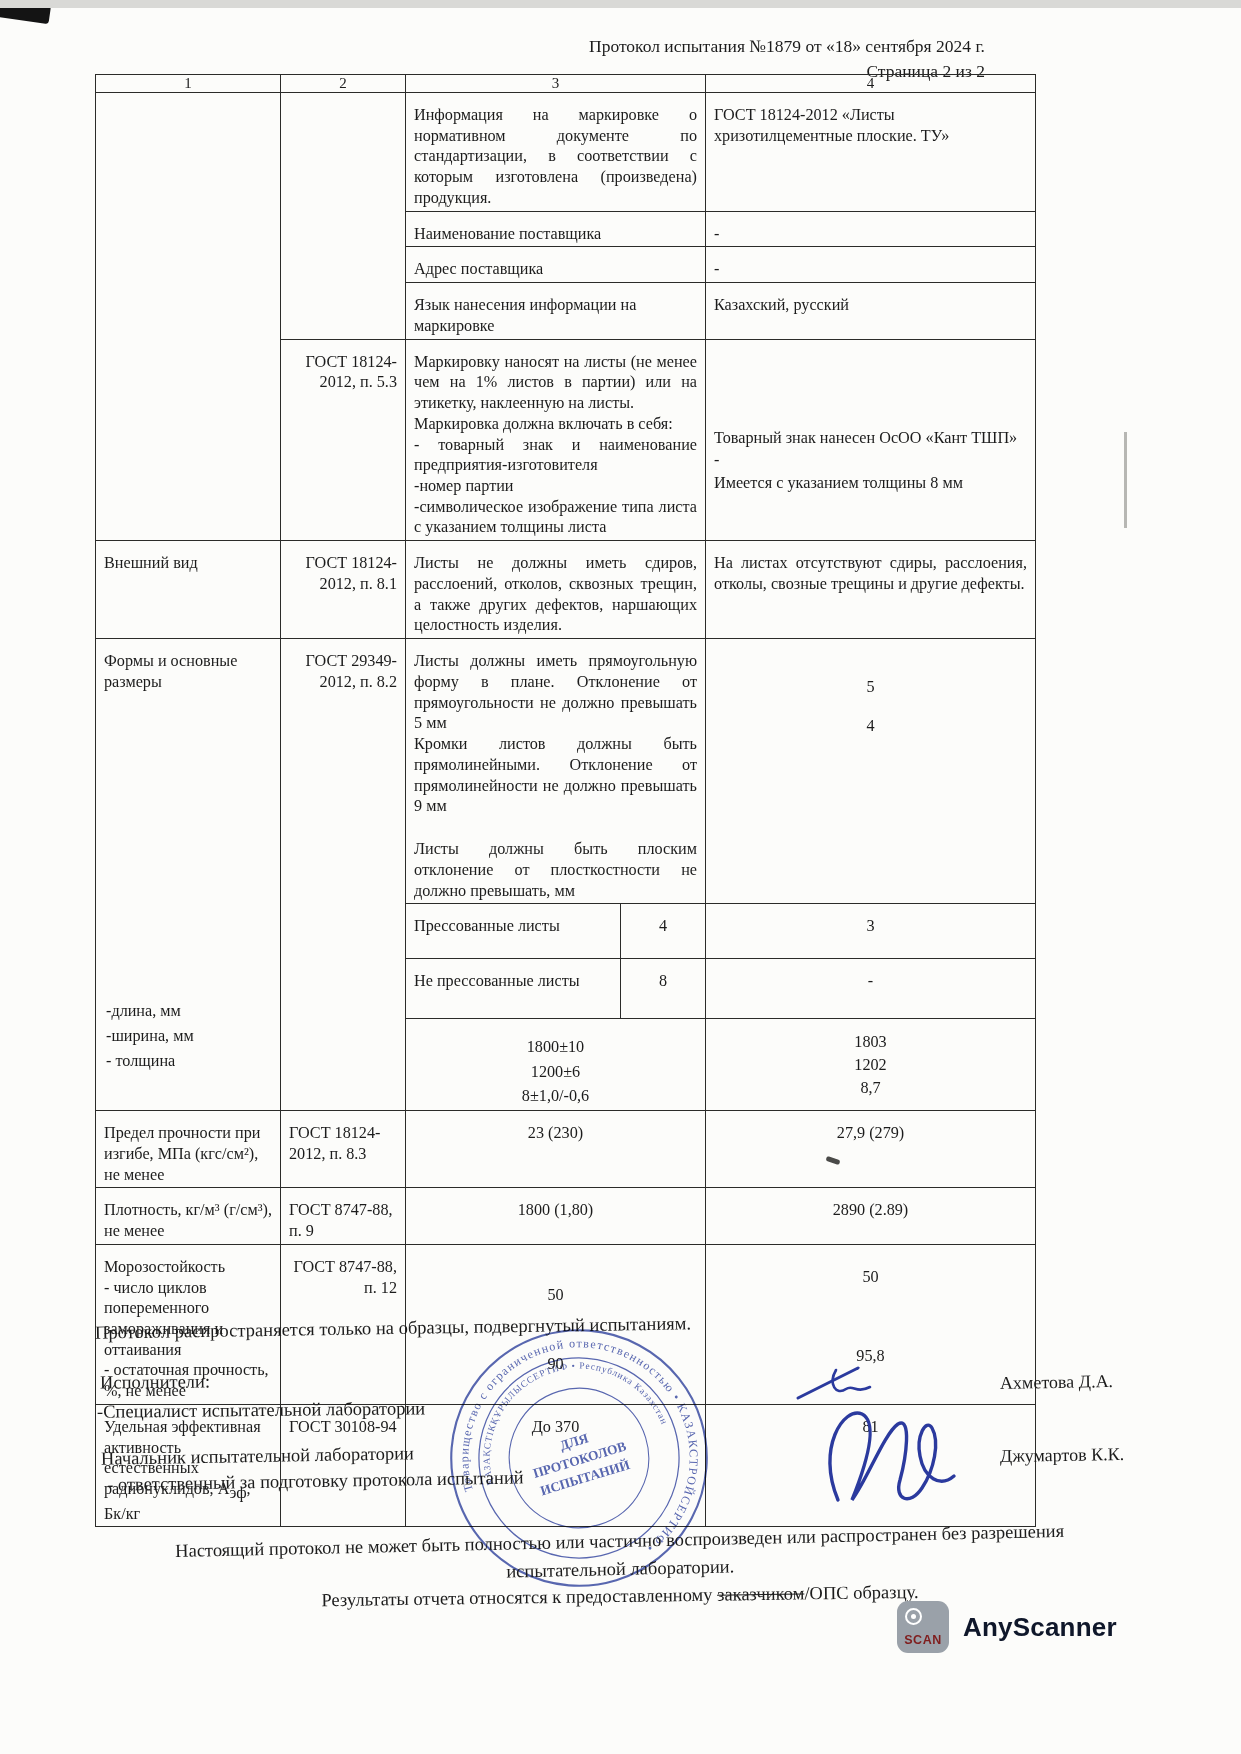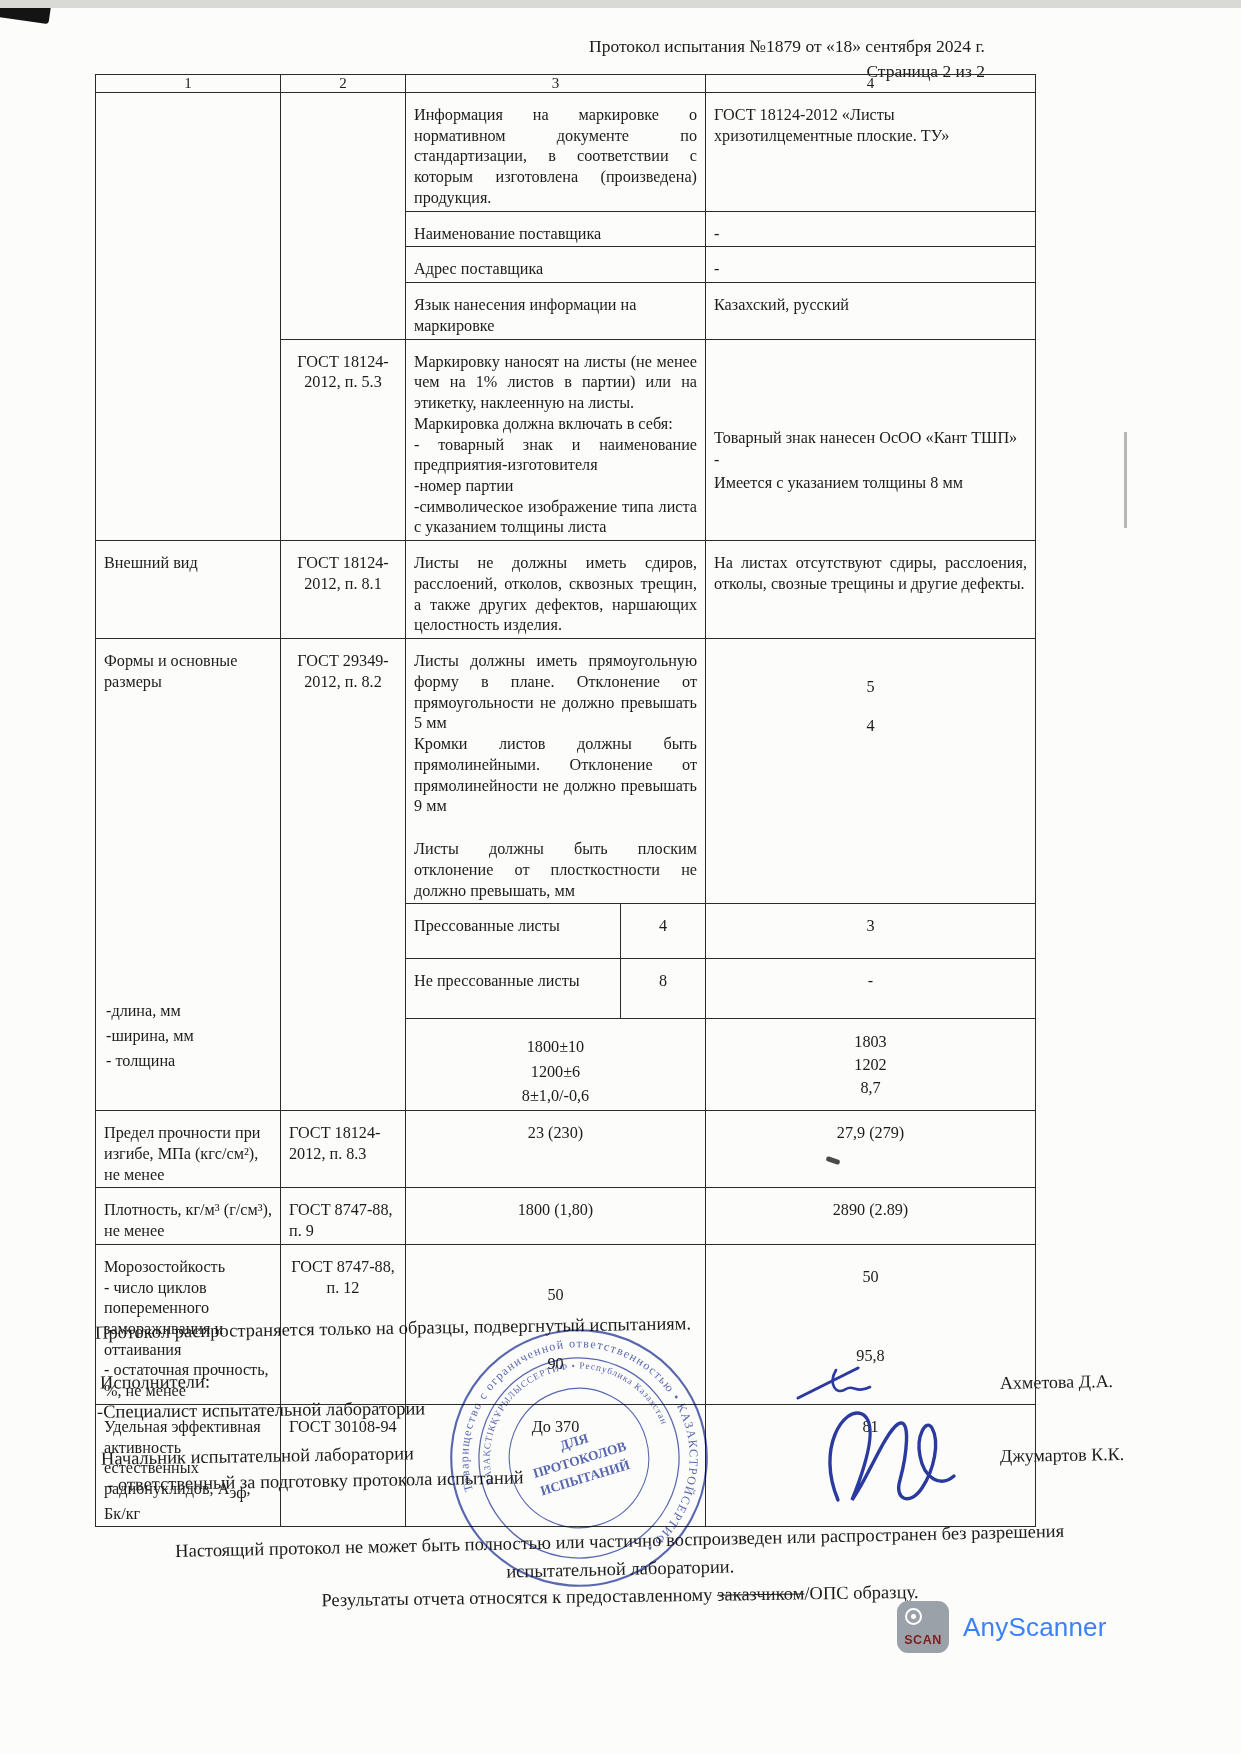--- a/index.html
+++ b/index.html
@@ -23,21 +23,21 @@
   }
   table.main td{
     border:1.6px solid #2b2b29;vertical-align:top;
     padding:12px 8px 2px 8px;overflow:hidden;
   }
   tr.hdr td{text-align:center;font-size:15px;padding:0;line-height:1.1;}
   td.just{text-align:justify;}
   td .p{margin:0;text-align:justify;}
   td.center{text-align:center;}
   .cell-c1{padding-left:10px;}
-  .std{text-align:center;}
+  .std{text-align:right;}
   .res-dash{padding-left:12px;}
   .b-res{padding-top:76px;}
   .b-res .rp{margin:0 0 2px 0;}
   .shape-c1{position:relative;}
   .dims-labels{position:absolute;left:10px;bottom:36px;line-height:1.55;}
   .d1-vals{padding-top:26px;text-align:center;}
   .d1-vals .v2{margin-top:18px;}
   .dims-norms{padding-top:4px;text-align:center;line-height:1.5;}
   .dims-res{padding-top:0;text-align:center;line-height:1.42;}
   .frost-c3{padding-top:28px;text-align:center;}
@@ -65,21 +65,21 @@
   .sig1{position:absolute;left:792px;top:1352px;width:96px;height:48px;}
   .sig2{position:absolute;left:808px;top:1388px;width:200px;height:120px;}
 
   
   .watermark{position:absolute;left:897px;top:1593px;display:flex;align-items:center;gap:14px;
     font-family:"Liberation Sans","DejaVu Sans",sans-serif;}
   .wm-icon{width:52px;height:52px;border-radius:11px;background:#9aa1a9;position:relative;}
   .wm-dot{position:absolute;left:8px;top:7px;width:13px;height:13px;border:2.2px solid #fff;border-radius:50%;}
   .wm-dot::after{content:"";position:absolute;left:4px;top:4px;width:5px;height:5px;background:#fff;border-radius:50%;}
   .wm-scan{position:absolute;left:0;right:0;bottom:6px;text-align:center;color:#7f1d1d;font-size:12.5px;font-weight:bold;letter-spacing:.5px;}
-  .wm-name{color:#3b82f6;font-size:26px;font-weight:normal;letter-spacing:.2px;}
+  .wm-name{color:#0f172a;font-size:26px;font-weight:bold;letter-spacing:.2px;}
 </style>
 </head>
 <body>
 
 <div class="page">
   <div class="corner-mark"></div>
   <div class="edge-mark"></div>
   <div class="speck"></div>
 
   <div class="doc-header">

